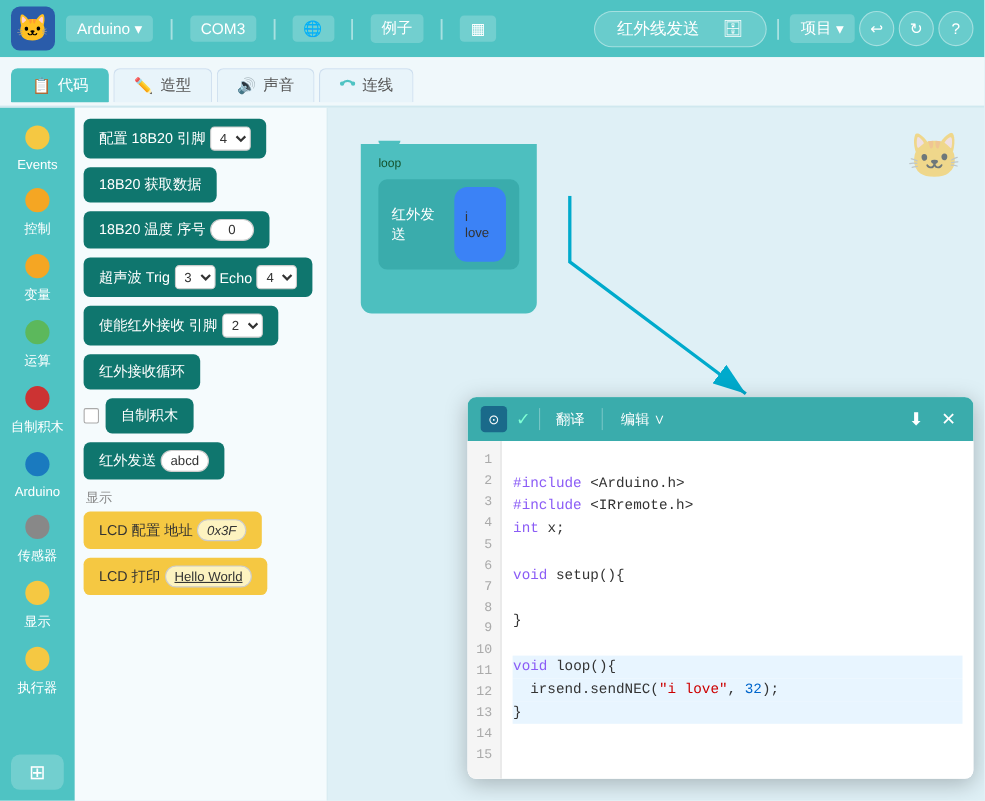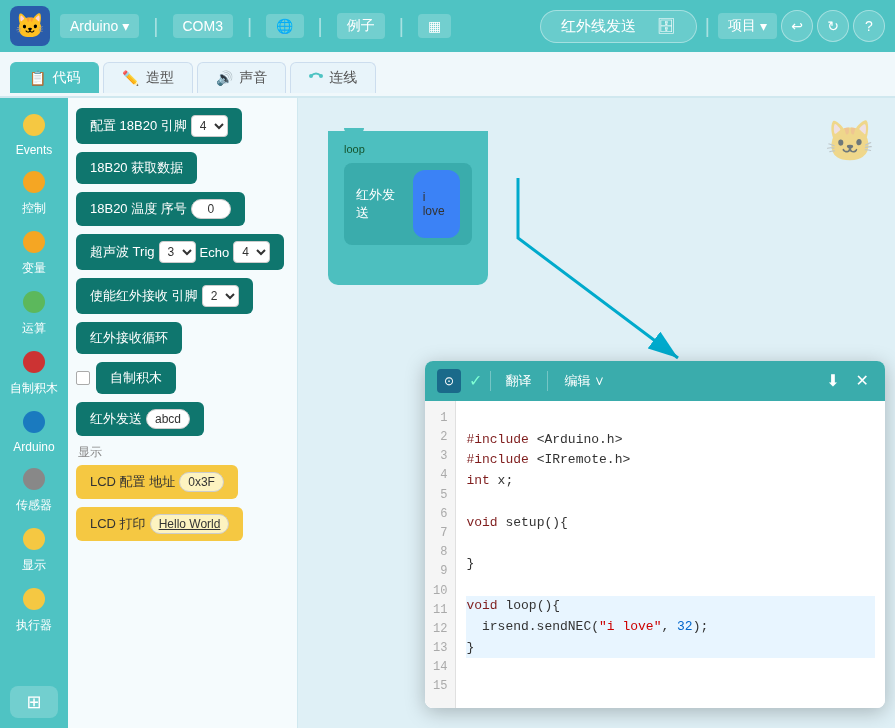--- a/index.html
+++ b/index.html
@@ -294,21 +294,21 @@
     }
     .line-numbers div { padding: 0 4px; }
     .code-content {
       padding: 8px 10px;
       line-height: 1.6;
       flex: 1;
       color: #333;
     }
     .code-line { white-space: pre; }
     .code-highlight { background: #e8f5ff; }
-    .kw { color: #7f1d1d; }
+    .kw { color: #8b5cf6; }
     .str { color: #cc0000; }
     .num { color: #0066cc; }
 
     
     #palette::-webkit-scrollbar { width: 4px; }
     #palette::-webkit-scrollbar-track { background: transparent; }
     #palette::-webkit-scrollbar-thumb { background: #bbb; border-radius: 4px; }
   </style>
 </head>
 <body>
@@ -489,21 +489,21 @@
       </button>
     </div>
 
     <div class="section-label">
       <span>显示</span>
     </div>
 
     <div class="block-row">
       <button class="block block-yellow">
         <span>LCD 配置 地址</span>
-        <span class="block-input" style="background:#fdf3c0; color:#333;">0x3F</span>
+        <span class="block-input" style="background:#fdf3c0; color:#333;font-style:italic;">0x3F</span>
       </button>
     </div>
 
     <div class="block-row">
       <button class="block block-yellow">
         <span>LCD 打印</span>
         <span class="block-input" style="background:#fdf3c0; color:#333;text-decoration:underline;">Hello World</span>
       </button>
     </div>
   </div>

